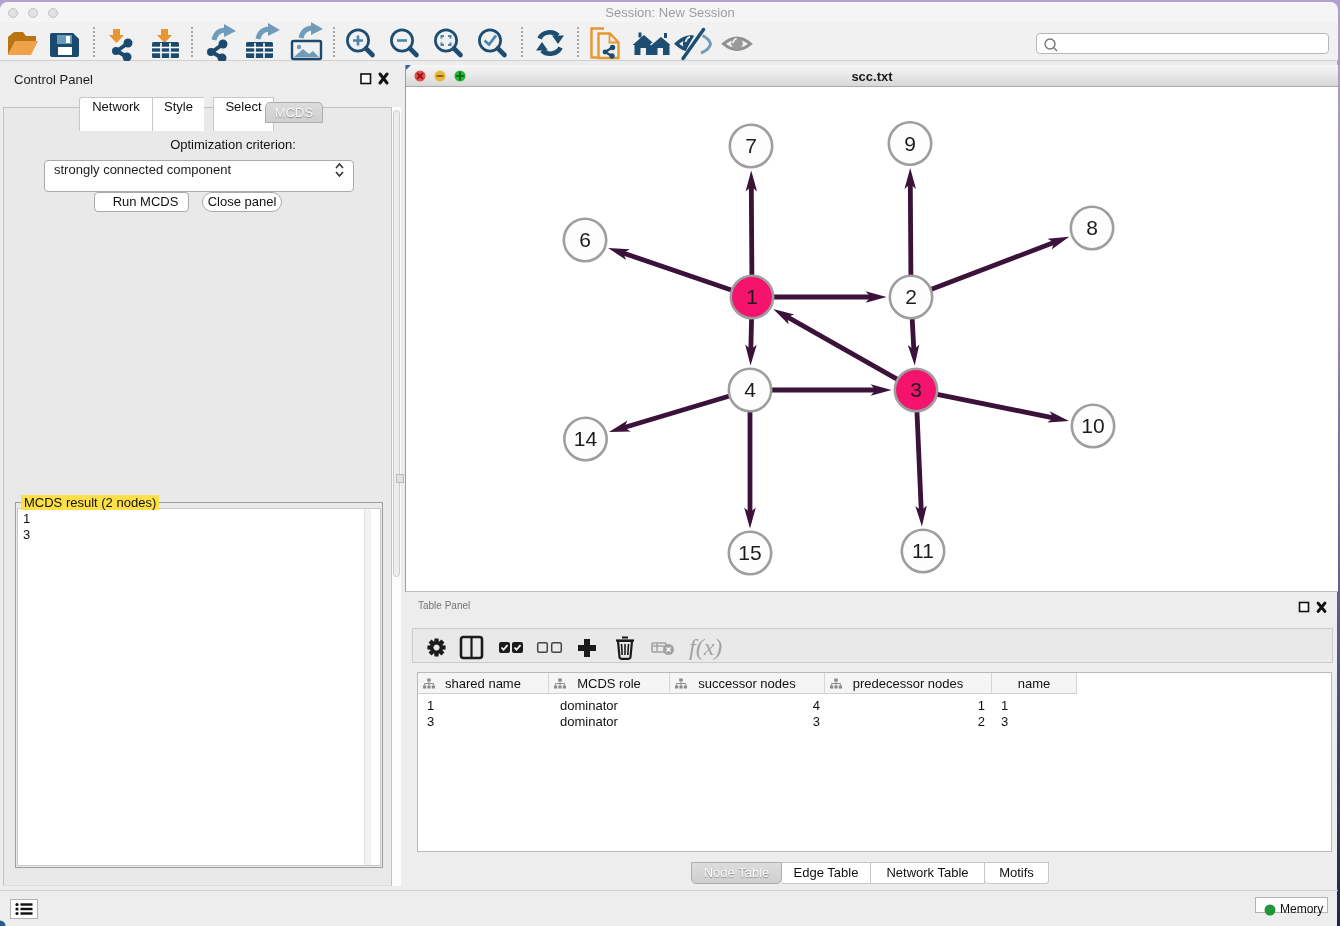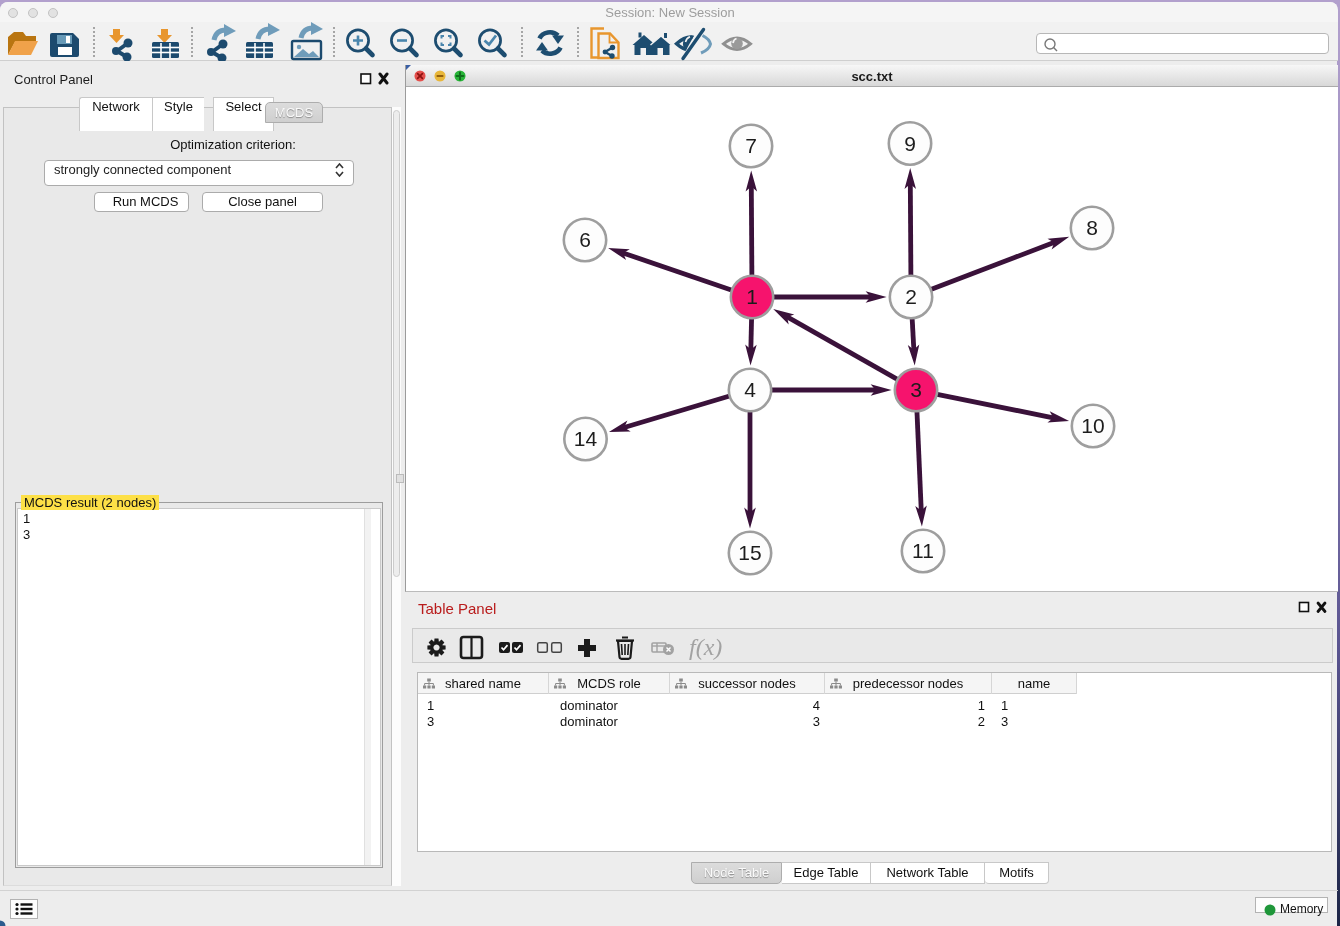--- a/index.html
+++ b/index.html
@@ -20,41 +20,41 @@
 #searchbox { left:1036px; top:33px; width:293px; height:21px; background:#fff; border:1px solid #b7b7b7; border-radius:4px; }
 
 #cpTitle { left:14px; top:72px; font-size:13px; color:#1c1c1c; }
 #cpPanel { left:3px; top:107px; width:389px; height:779px; background:#e9e9e9; border:1px solid #c2c2c2; border-bottom-color:#dcdcdc;}
 .tab { top:97px; height:34px; background:#fff; font-size:13px; color:#111; text-align:center; line-height:17px; border:1px solid #c8c8c8; border-bottom:none; }
 #tabNetwork { left:79px; width:73px; border-right:none; border-radius:3px 0 0 0;}
 #tabStyle { left:152px; width:52px; border-right:none;text-align:center;}
 #tabSelect { left:213px; width:61px; }
 #tabMCDS { left:265px; width:58px; top:95px; height:21px; background:linear-gradient(#dcdcdc,#cfcfcf); color:#fafafa; text-shadow:0 1px 1px #8a8a8a; border:1px solid #adadad; border-radius:5px 5px 0 0; line-height:20px;margin-top:7px;}
 #optLabel { left:3px; top:137px; width:364px; text-align:center; font-size:13px; color:#111;margin-left:48px; }
-#dropdown { left:44px; top:160px; width:310px; height:26px; background:#fff; border:1px solid #ababab; border-radius:4px; font-size:13px; color:#222; line-height:18px; padding-left:9px; }
+#dropdown { left:44px; top:160px; width:310px; height:32px; background:#fff; border:1px solid #ababab; border-radius:4px; font-size:13px; color:#222; line-height:18px; padding-left:9px; }
 .btn { height:20px; background:#fff; border:1px solid #ababab; border-radius:4px; font-size:13px; color:#111; text-align:center; line-height:18px; }
 #btnRun { left:94px; top:192px; width:95px;padding-left:8px; }
-#btnClose { left:202px; top:192px; width:121px; }
+#btnClose { left:202px; top:192px; width:80px;border-radius:10px; }
 
 #fieldset { left:15px; top:502px; width:368px; height:366px; border:1px solid #9d9d9d; background:#e9e9e9;}
 #fsLegend { left:21px; top:495px; background:#fde047; padding:0 3px; font-size:13px; color:#111; }
 #fsInner { left:17px; top:508px; width:364px; height:358px; background:#fff; border:1px solid #c9c9c9; font-size:13px; color:#111; line-height:16px; padding:2px 0 0 5px;}
 #fsScroll { left:364px; top:509px; width:7px; height:356px; background:#f2f2f2; border-left:1px solid #e0e0e0; }
 
 #cpScroll { left:392px; top:107px; width:9px; height:779px; background:#fcfcfc; }
 #cpThumb { left:393px; top:110px; width:7px; height:467px; background:#ededed; border:1px solid #cccccc; border-radius:4px; }
 #splitGrip { left:396px; top:474px; width:8px; height:9px; background:#e0e0e0; border:1px solid #bbb; }
 
 #netwin { left:405px; top:65px; width:933px; height:527px; border-left:1px solid #9b9b9b; border-bottom:1px solid #bbb; background:#fff; }
 #netTitle { left:0; top:0; width:932px; height:22px; background:linear-gradient(#f7f7f7,#d8d8d8); border-bottom:1px solid #ababab; }
 .tfl { width:12px; height:12px; border-radius:50%; top:5px; }
 #netTitleText { width:100%; top:4px; text-align:center; font-size:13px; font-weight:700; color:#1a1a1a; }
 #corner { left:0; top:0; width:0; height:0; border-left:5px solid #3a5fa5; border-bottom:5px solid transparent; }
 
-#tpTitle { left:418px; top:600px; font-size:15px; color:#b91c1c; }
+#tpTitle { left:418px; top:600px; font-size:10px; color:#737373; }
 #tpToolbar { left:412px; top:628px; width:921px; height:35px; background:#e9e9e9; border:1px solid #cbcbcb; }
 #tpTable { left:417px; top:672px; width:915px; height:180px; background:#fff; border:1px solid #b9b9b9;padding-left:20px; }
 #tpHeader { left:0; top:0; width:659px; height:21px; background:#f5f5f5; border-bottom:1px solid #cfcfcf; border-right:1px solid #cfcfcf;}
 .hcol { top:0; height:21px; border-right:1px solid #d6d6d6; font-size:13px; color:#111; text-align:center; line-height:21px; }
 .hico { top:5px; }
 .cell { font-size:13px; color:#111; }
 
 .btab { top:862px; height:22px; background:#fff; border:1px solid #c8c8c8; font-size:13px; color:#111; text-align:center; line-height:20px; }
 #btabNode { left:691px; width:91px; background:linear-gradient(#dcdcdc,#cfcfcf); color:#fafafa; text-shadow:0 1px 1px #8a8a8a; border-color:#adadad; border-radius:0 0 5px 5px; }
 #btabEdge { left:782px; width:89px; border-left:none;}

